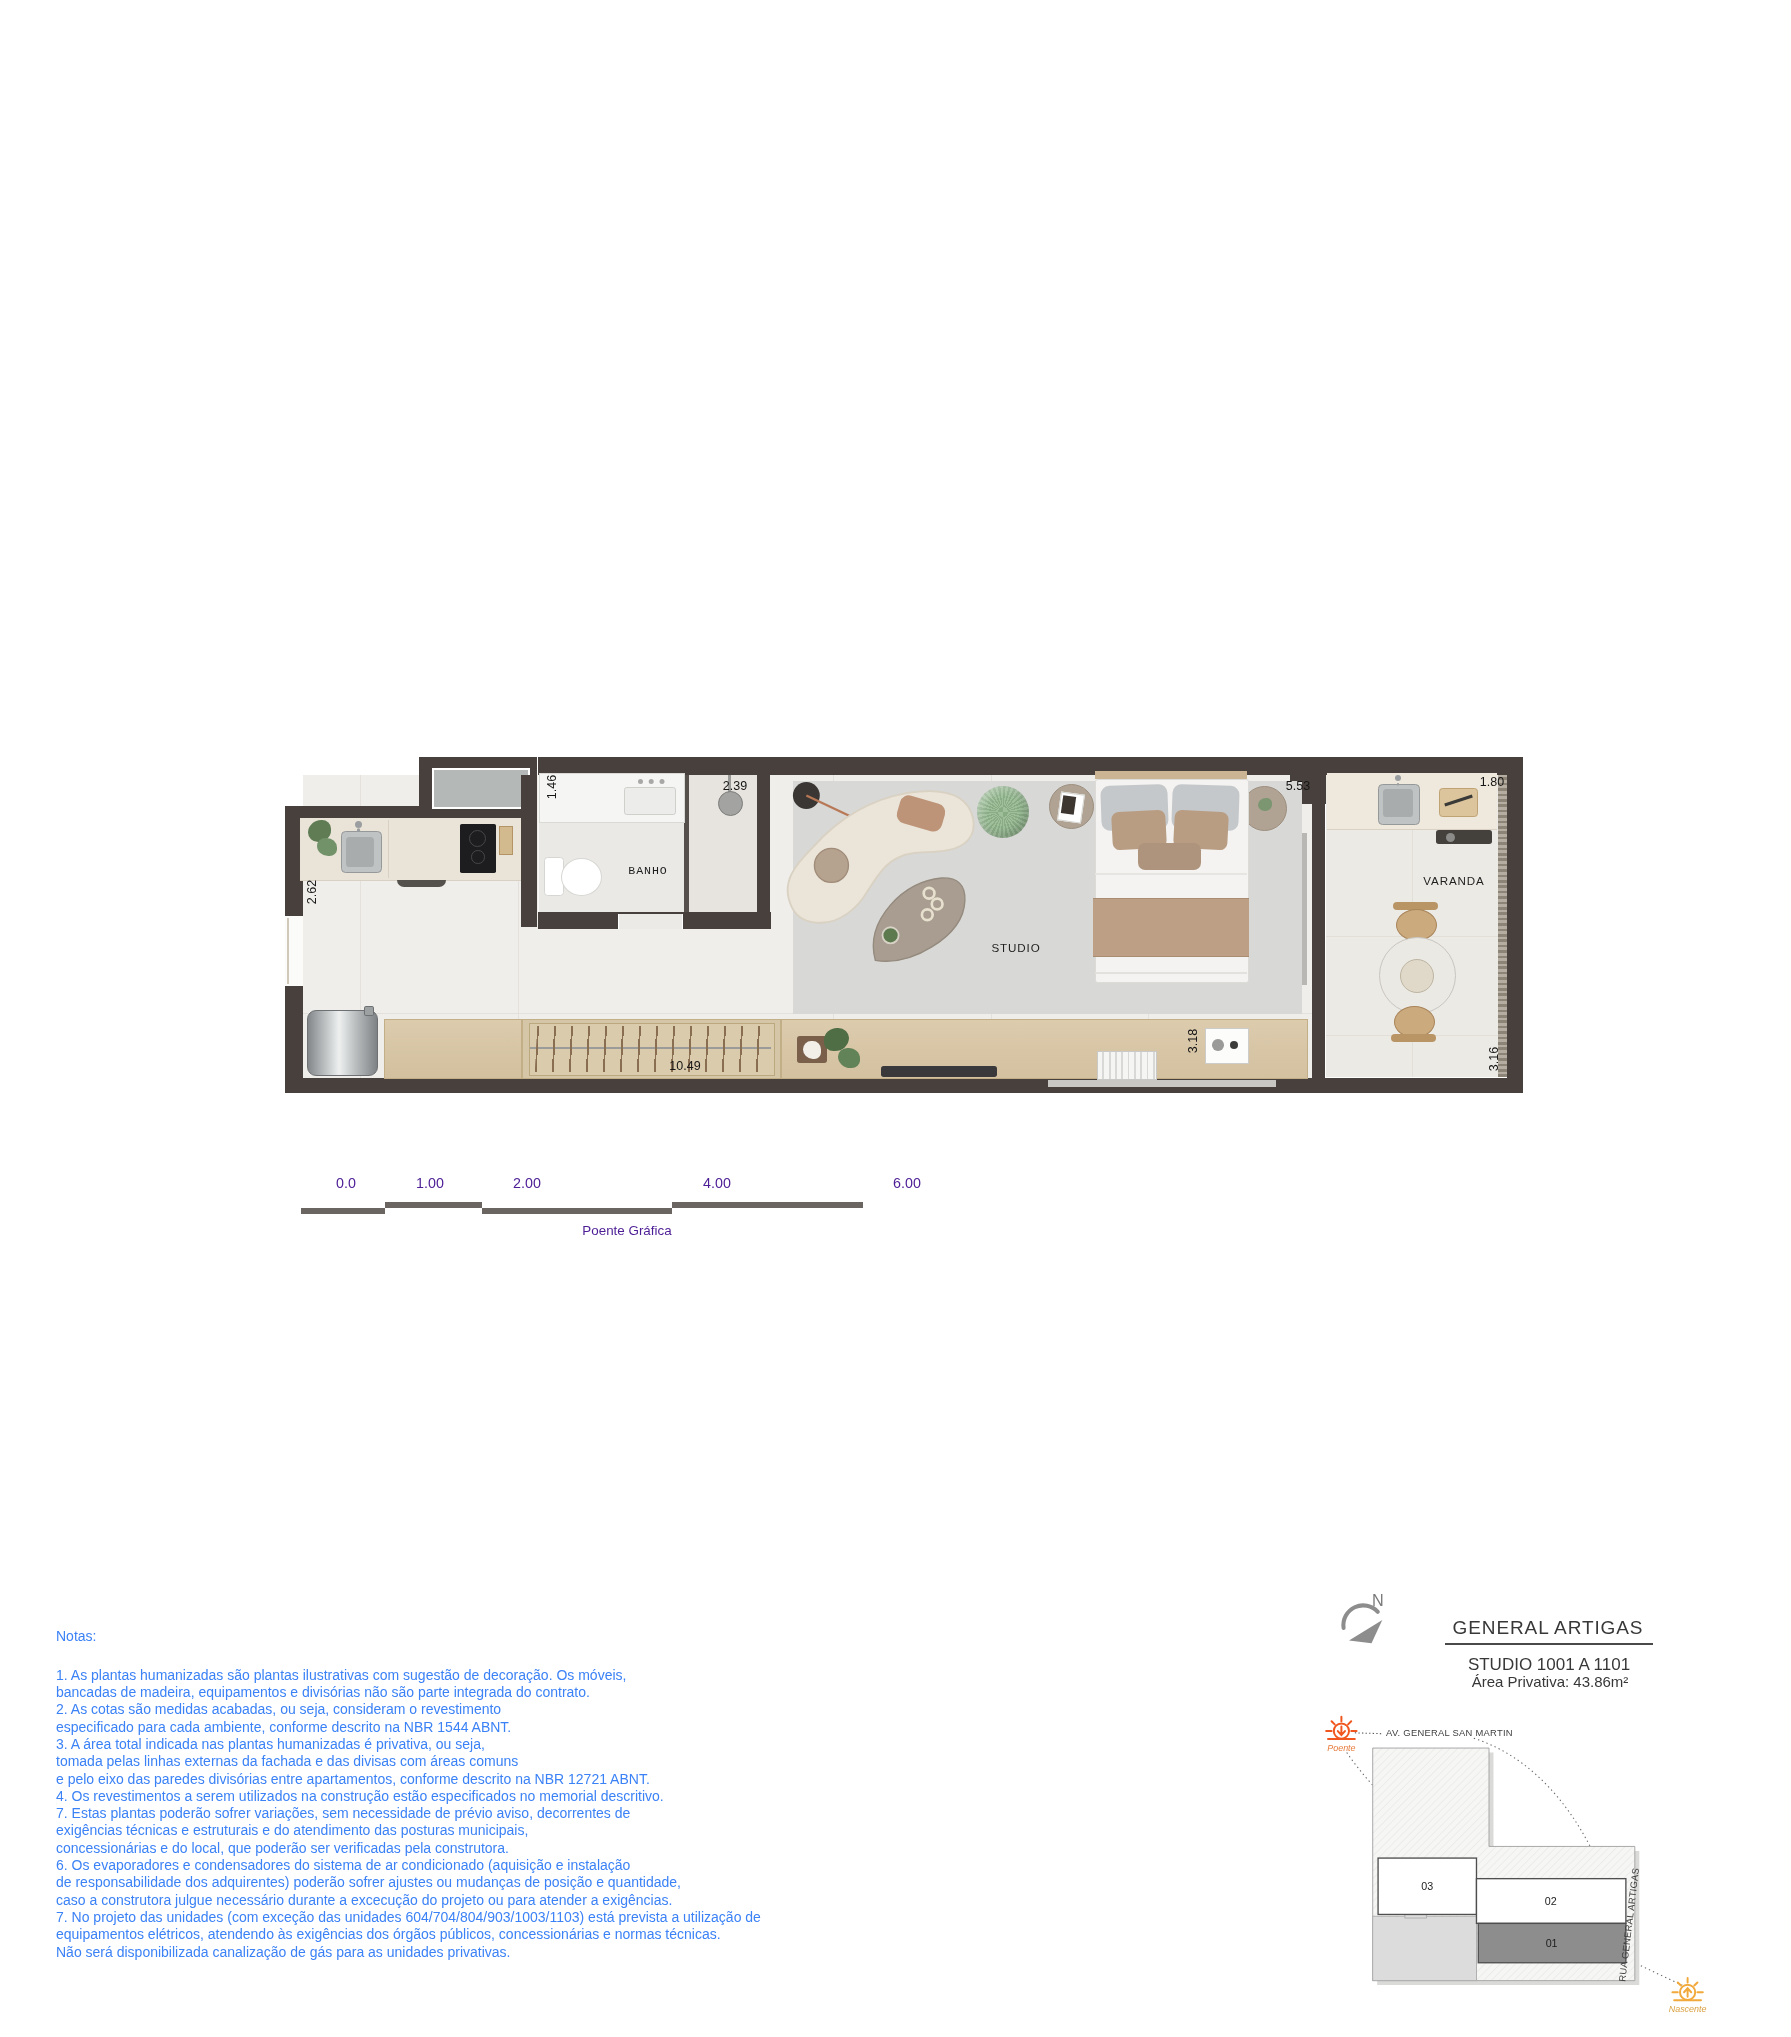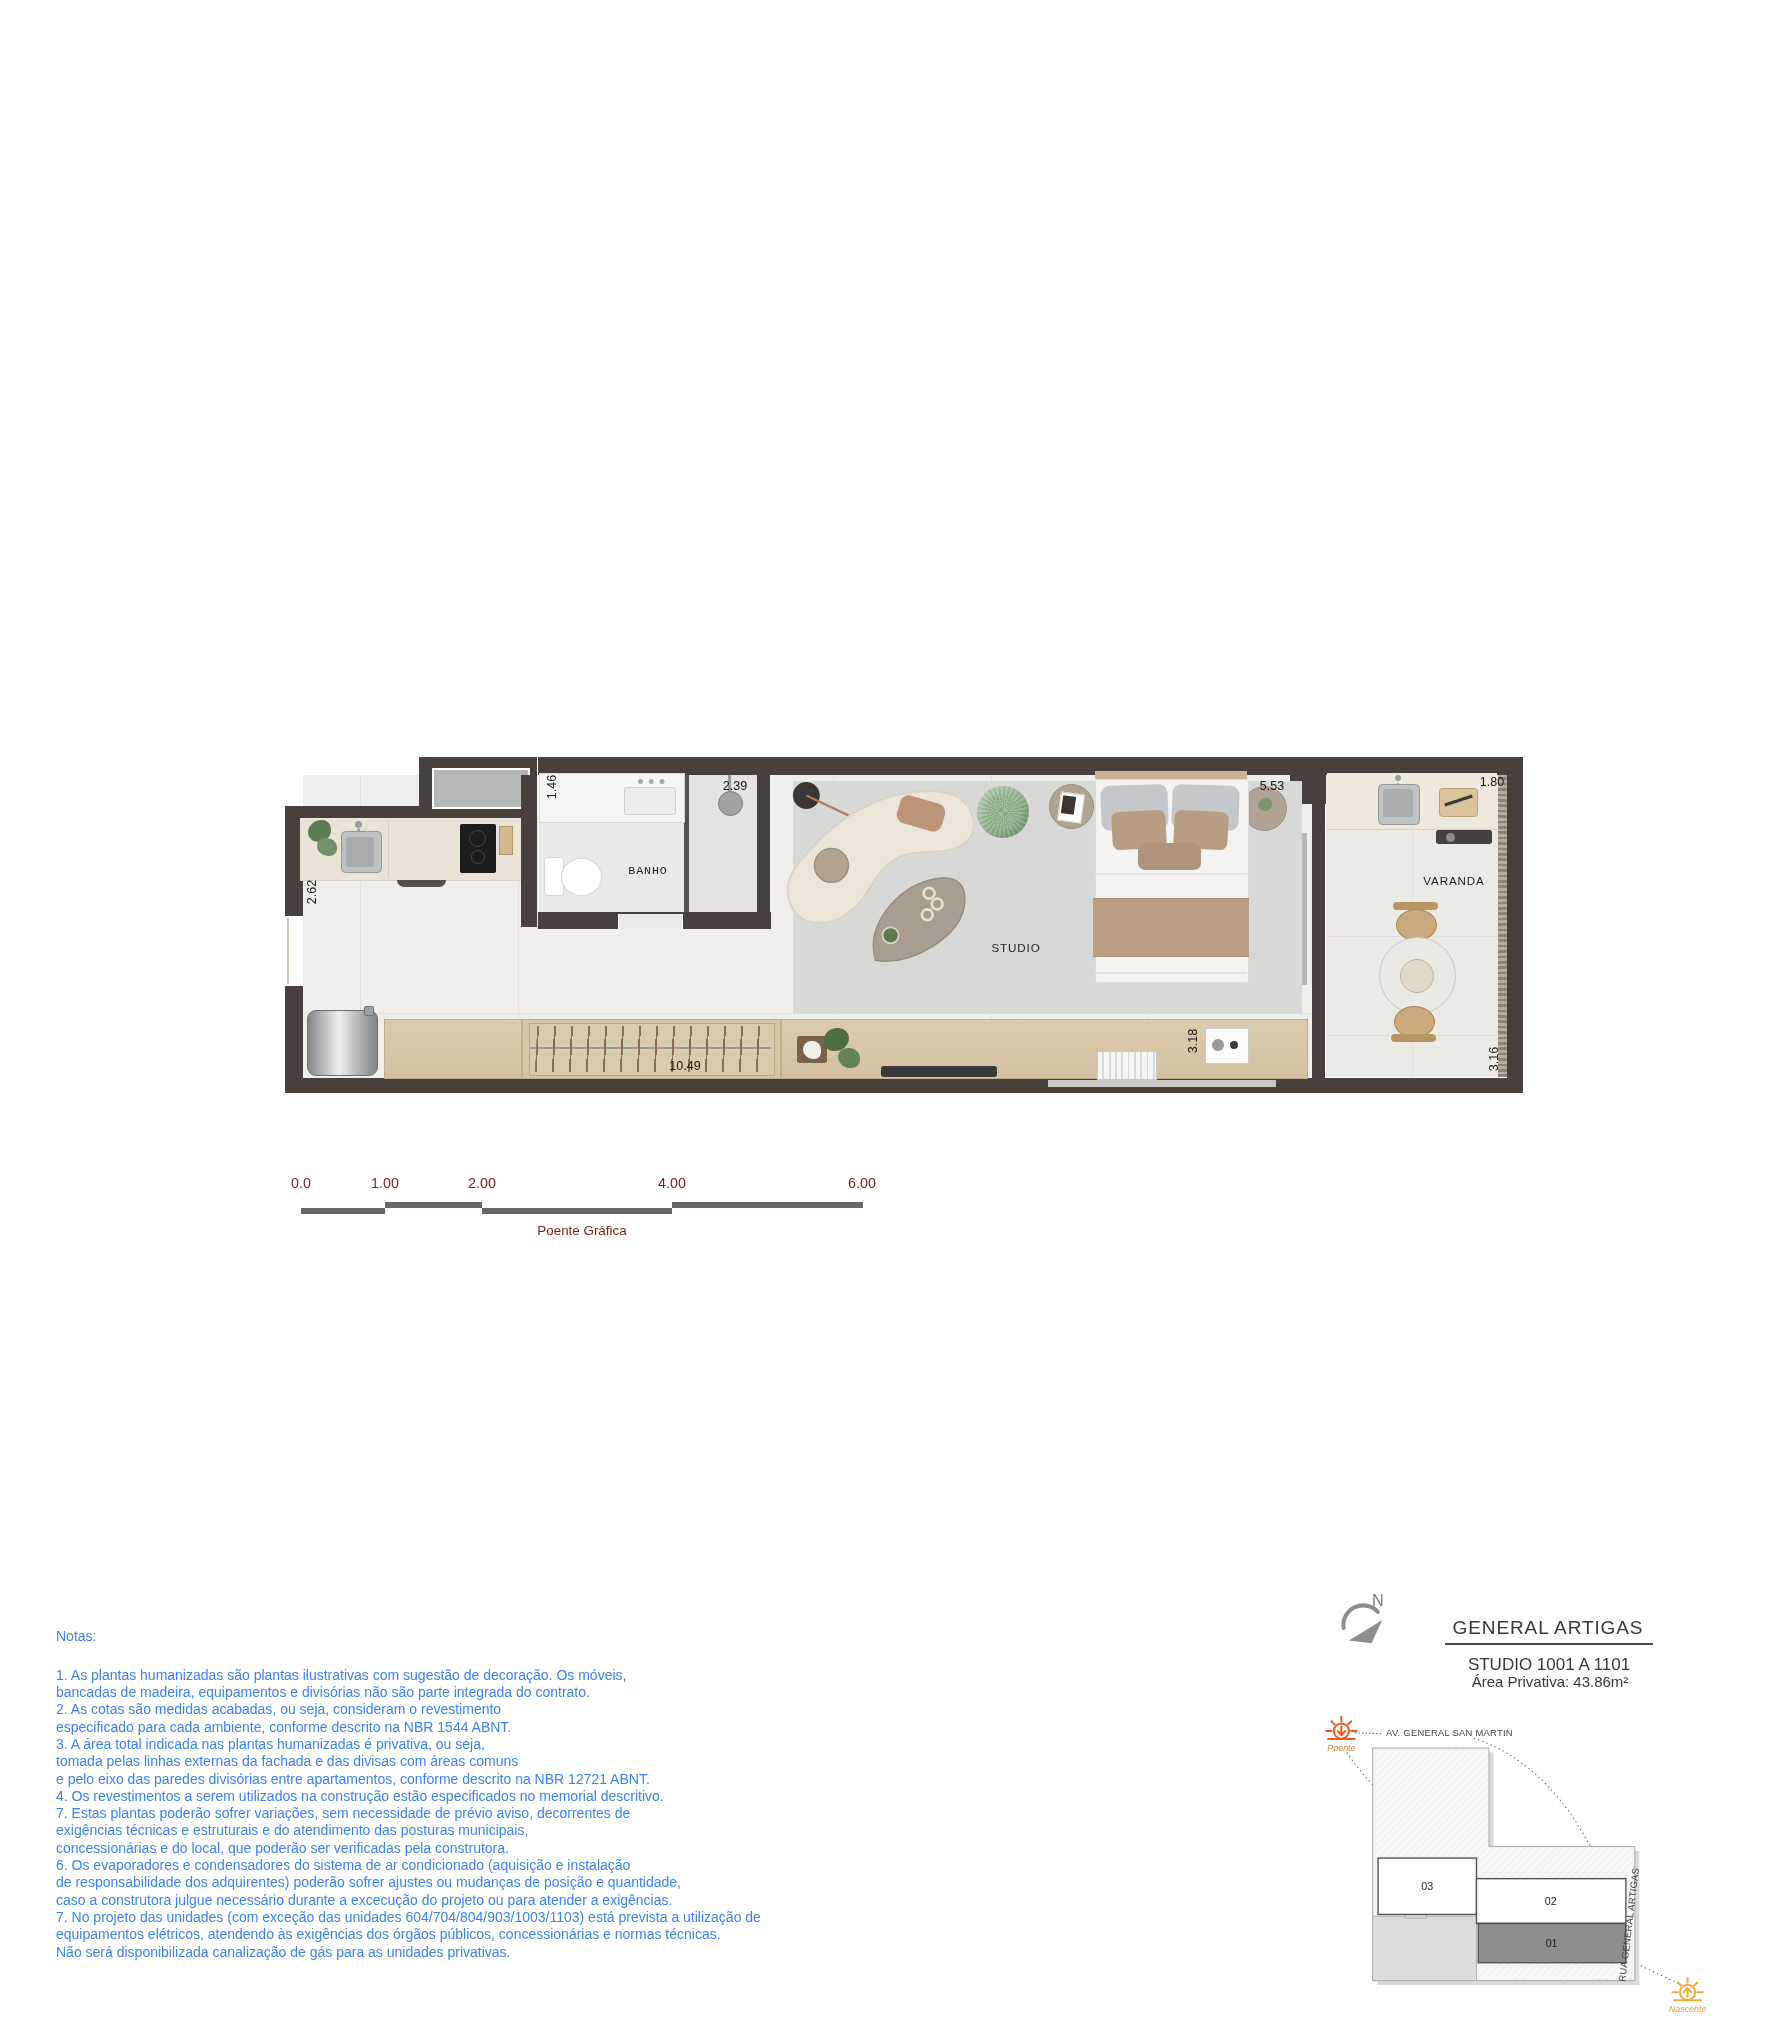--- a/index.html
+++ b/index.html
@@ -11,21 +11,21 @@
   .wall{position:absolute;background:#48403c;}
   .floor-main{position:absolute;background:#efeeea;}
   .joint-v{position:absolute;width:0.9px;background:#e4e1dc;}
   .joint-h{position:absolute;height:0.9px;background:#e4e1dc;}
   .lbl{position:absolute;font-size:11.6px;letter-spacing:0.9px;color:#1f1f1f;white-space:nowrap;
        transform:translate(-50%,-50%);}
   .dim{position:absolute;font-size:12.5px;color:#161616;white-space:nowrap;transform:translate(-50%,-50%);}
   .dim.vert{transform:translate(-50%,-50%) rotate(-90deg);}
   .steel{background:linear-gradient(90deg,#83878a 0%,#c9cdce 30%,#eef0f0 45%,#b8bcbd 70%,#7e8285 100%);}
   
-  .tick{position:absolute;font-size:14.3px;color:#7f1d1d;transform:translateX(-50%);}
+  .tick{position:absolute;font-size:14.3px;color:#4c1d95;transform:translateX(-50%);margin-left:45px;}
   .seg{position:absolute;height:6.3px;background:#6a6560;}
   #notes{position:absolute;left:56px;top:1628px;font-size:14px;line-height:17.3px;color:#3b82f6;}
   #notes .nheading{margin-bottom:21.5px;}
   .tb-text{position:absolute;transform:translateX(-50%);color:#383838;white-space:nowrap;text-align:center;}
   svg text{font-family:"Liberation Sans", sans-serif;}
 </style>
 </head>
 <body>
 
 <div id="canvas">
@@ -170,21 +170,21 @@
     <div class="abs" style="left:1109px;top:249px;width:39px;height:30px;background:#cbaa7e;border:0.9px solid #a9855a;border-radius:50%;"></div>
     <div class="abs" style="left:1106px;top:277px;width:45px;height:8px;background:#b99465;border-radius:4.5px;"></div>
 
     <div class="lbl" style="left:363px;top:113px;font-family:Liberation Mono, monospace;">BANHO</div>
     <div class="lbl" style="left:731px;top:190px;">STUDIO</div>
     <div class="lbl" style="left:1169px;top:123px;">VARANDA</div>
 
     <div class="dim vert" style="left:27px;top:135px;">2.62</div>
     <div class="dim vert" style="left:267px;top:30px;">1.46</div>
     <div class="dim" style="left:450px;top:29px;">2.39</div>
-    <div class="dim" style="left:987px;top:29px;">5.53</div>
+    <div class="dim" style="left:1013px;top:29px;">5.53</div>
     <div class="dim" style="left:1207px;top:25px;">1.80</div>
     <div class="dim" style="left:400px;top:309px;">10.49</div>
     <div class="dim vert" style="left:908px;top:284px;">3.18</div>
     <div class="dim vert" style="left:1209px;top:302px;">3.16</div>
   </div>
 
   <div>
     <div class="tick" style="left:301px;top:1175px;">0.0</div>
     <div class="tick" style="left:385px;top:1175px;">1.00</div>
     <div class="tick" style="left:482px;top:1175px;">2.00</div>

